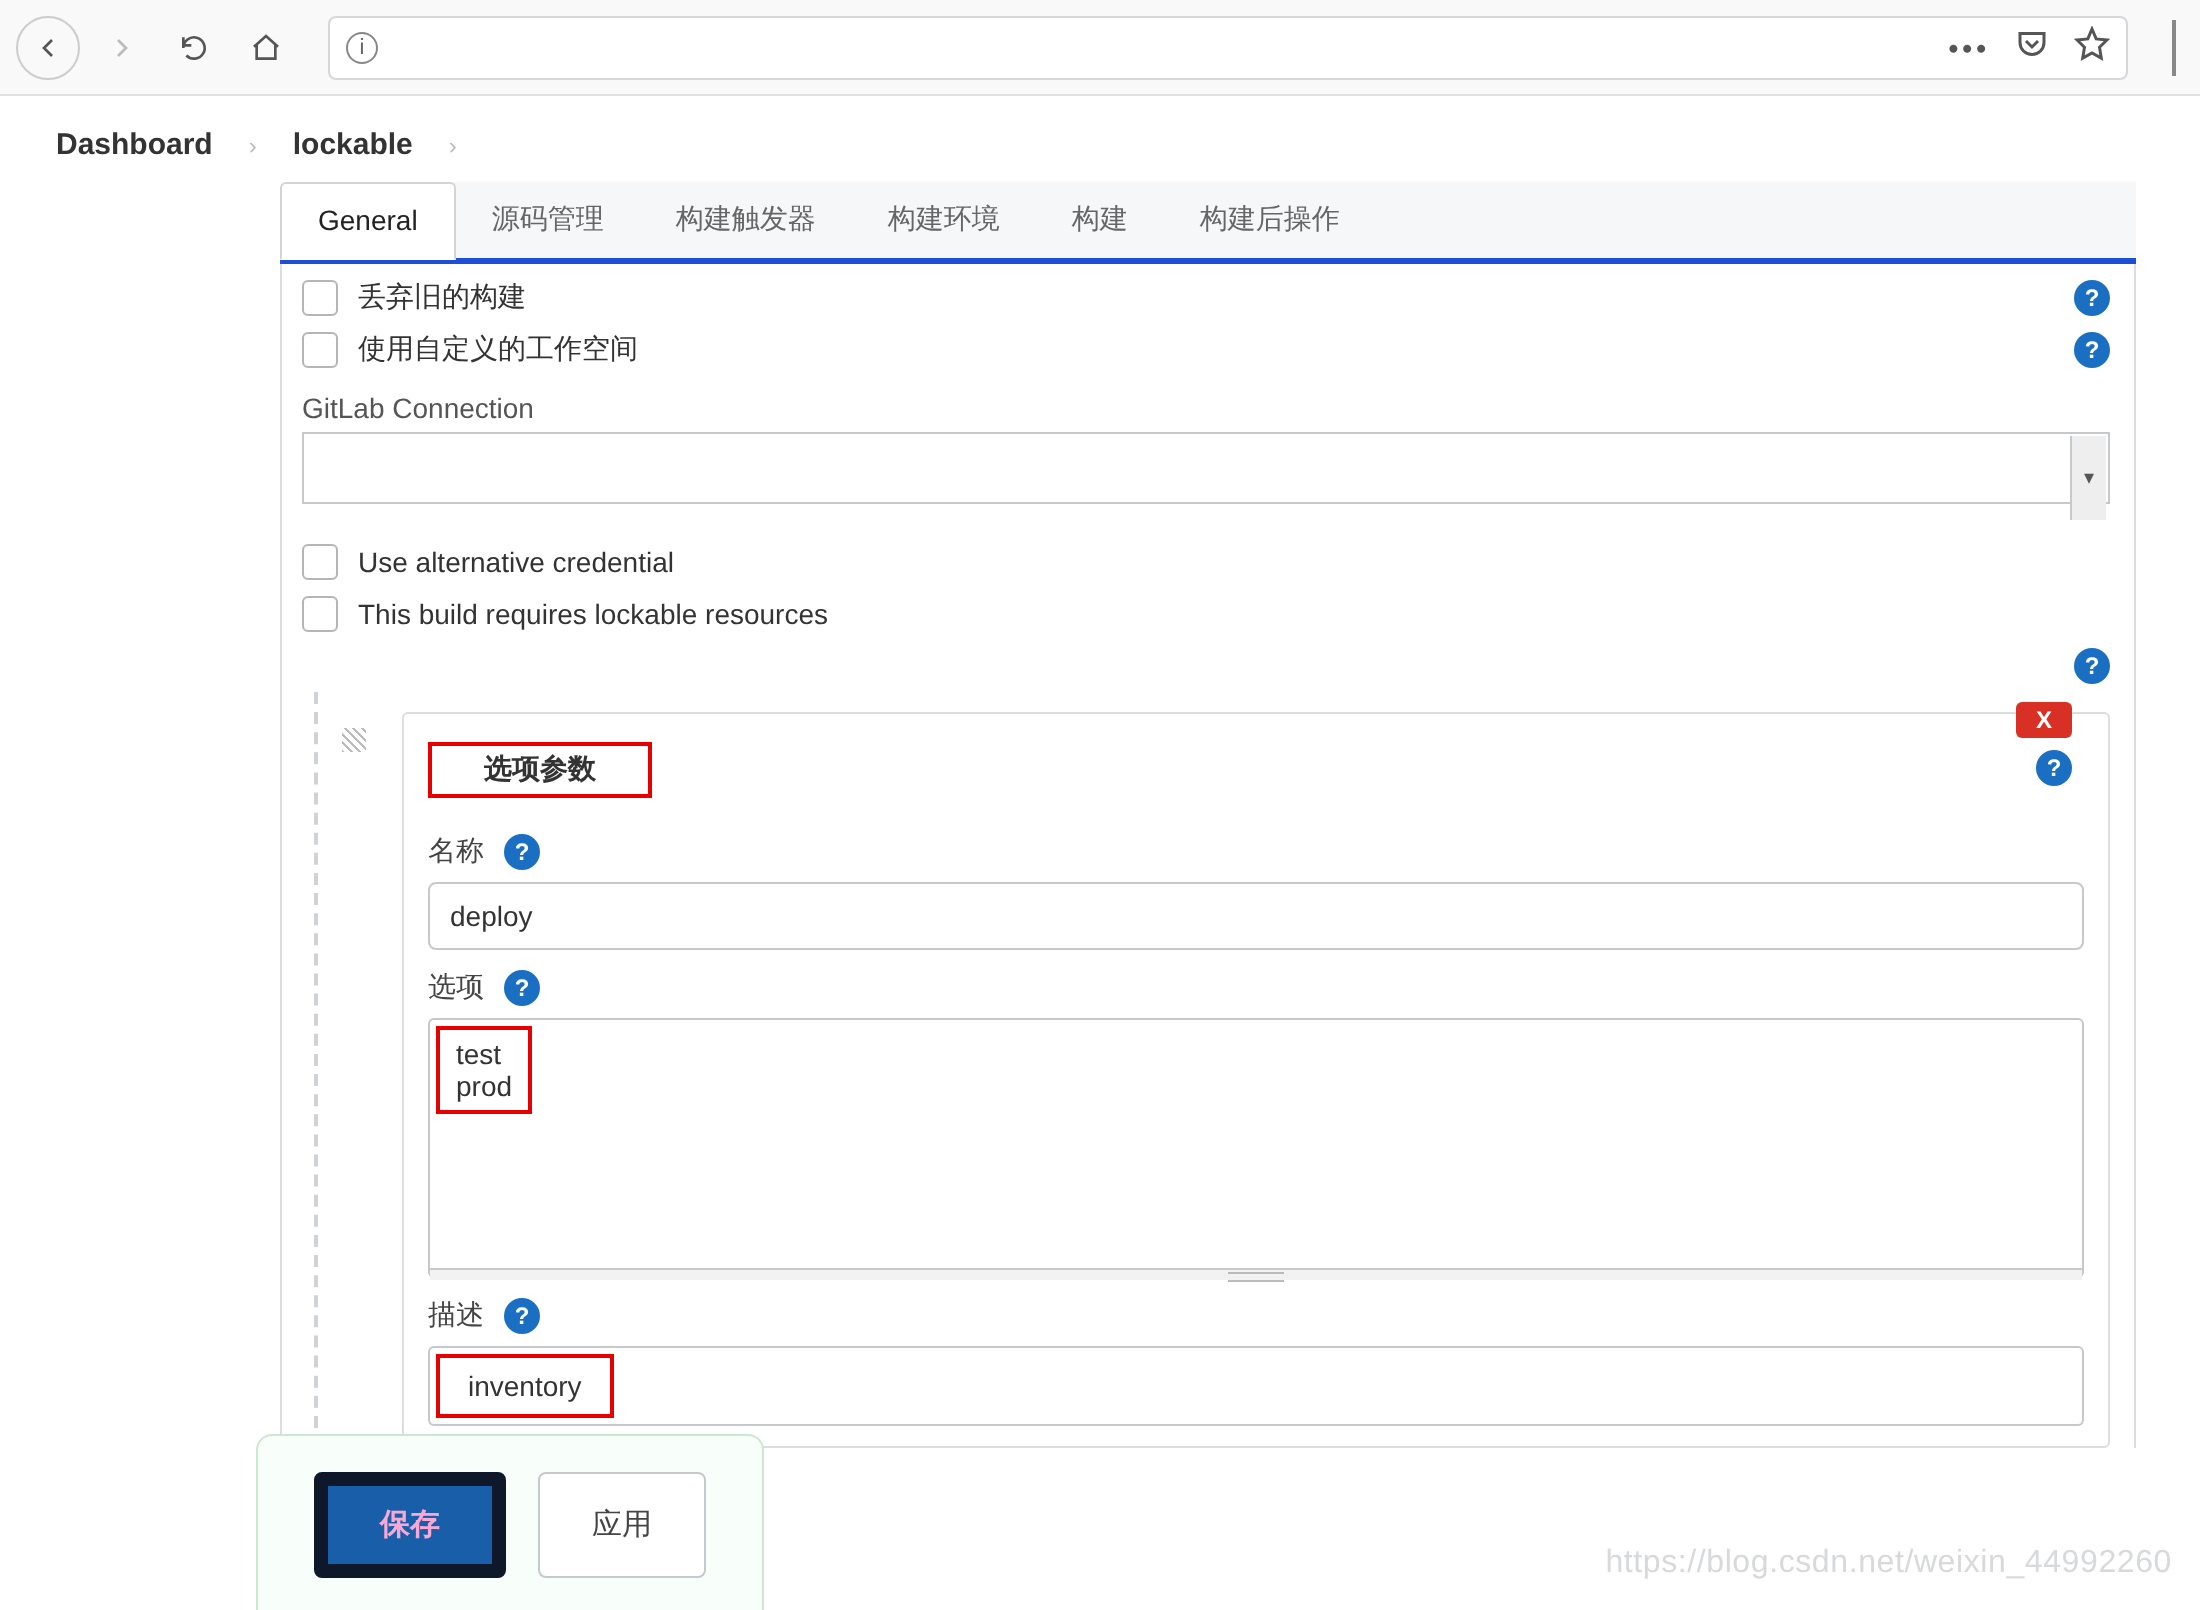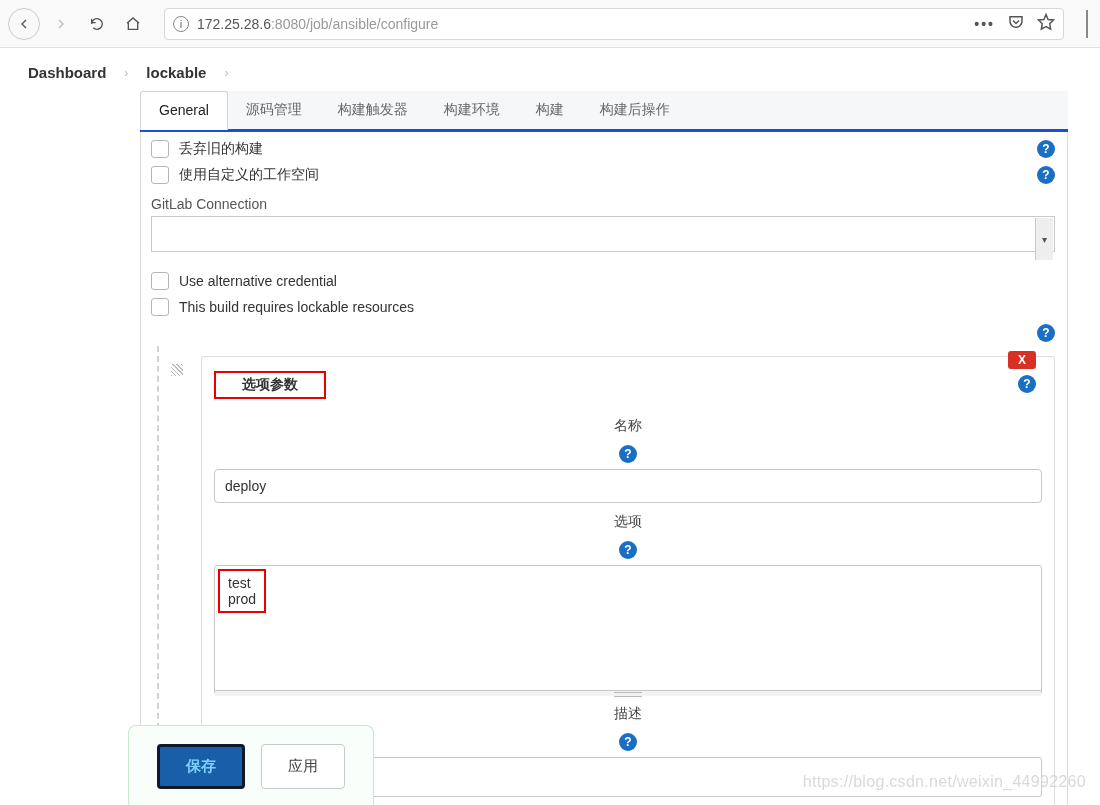--- a/index.html
+++ b/index.html
@@ -149,21 +149,21 @@
     padding:10px 12px;
     position:relative;
   }
   .param-title { font-weight:600; margin:4px 0 8px 0; display:inline-block; padding:3px 26px; }
   .x-chip {
     position:absolute; right:18px; top:-6px;
     background:#d93025; color:#fff; padding:2px 10px;
     border-radius:3px; font-weight:600; font-size:12px;
   }
   .help-right { position:absolute; right:18px; top:18px; }
-  .field-label { display:flex; align-items:center; gap:10px; margin:10px 0 6px 0; color:#444;flex-direction:column; }
+  .field-label { display:flex; align-items:center; gap:10px; margin:10px 0 6px 0; color:#444; }
   .text-input {
     width:100%; border:1px solid #c5c9cc; border-radius:4px;
     padding:8px 10px; font-size:14px; color:#333; background:#fff;
   }
   .ta {
     width:100%; border:1px solid #c5c9cc; border-radius:3px;
     padding:8px 10px; font-size:14px; color:#333; background:#fff;
     resize:none; font-family:inherit;
   }
   .ta-box { height:130px; position:relative; }
@@ -183,21 +183,21 @@
     background:#f8fffb;
     border:1px solid #c9e7d1;
     border-bottom:none;
     border-radius:8px 8px 0 0;
     padding:18px 28px 16px 28px;
     display:flex; gap:16px;
   }
   .btn {
     border-radius:4px; padding:10px 26px; font-size:15px; cursor:pointer;
   }
-  .btn-primary { background:#185ea8; color:#7dd3fc; border:3px solid #0f172a; font-weight:600; }
+  .btn-primary { background:#185ea8; color:#f9a8d4; border:7px solid #0f172a; font-weight:600; }
   .btn-secondary { background:#fff; color:#444; border:1px solid #c5c9cc; }
 
   .watermark {
     position:absolute; right:14px; bottom:14px;
     color:#d7d9db; font-size:16px; letter-spacing:0.3px;
   }
 </style>
 </head>
 <body>
 
@@ -218,23 +218,20 @@
       </svg>
   </span>
   <span class="nav-btn">
     <svg viewBox="0 0 24 24" fill="none" stroke="currentColor" stroke-width="2">
         <path d="M3 11l9-8 9 8M5 10v10h14V10"></path>
       </svg>
   </span>
   <div class="urlbar-wrap">
     <div class="urlbar">
       <span class="info-icon">i</span>
-      <span class="urlbar-text">
-        <span>172.25.28.6</span><span class="greyed">:8080/job/ansible/configure</span>
-      </span>
       <span class="urlbar-right">
         <span class="dots">•••</span>
         <span>
           <svg viewBox="0 0 24 24" fill="none" stroke="currentColor" stroke-width="2">
               <path d="M4 5h16v6a8 8 0 0 1-16 0V5z"></path>
               <path d="M8 10l4 4 4-4"></path>
             </svg>
         </span>
         <span>
           <svg viewBox="0 0 24 24" fill="none" stroke="currentColor" stroke-width="2">

